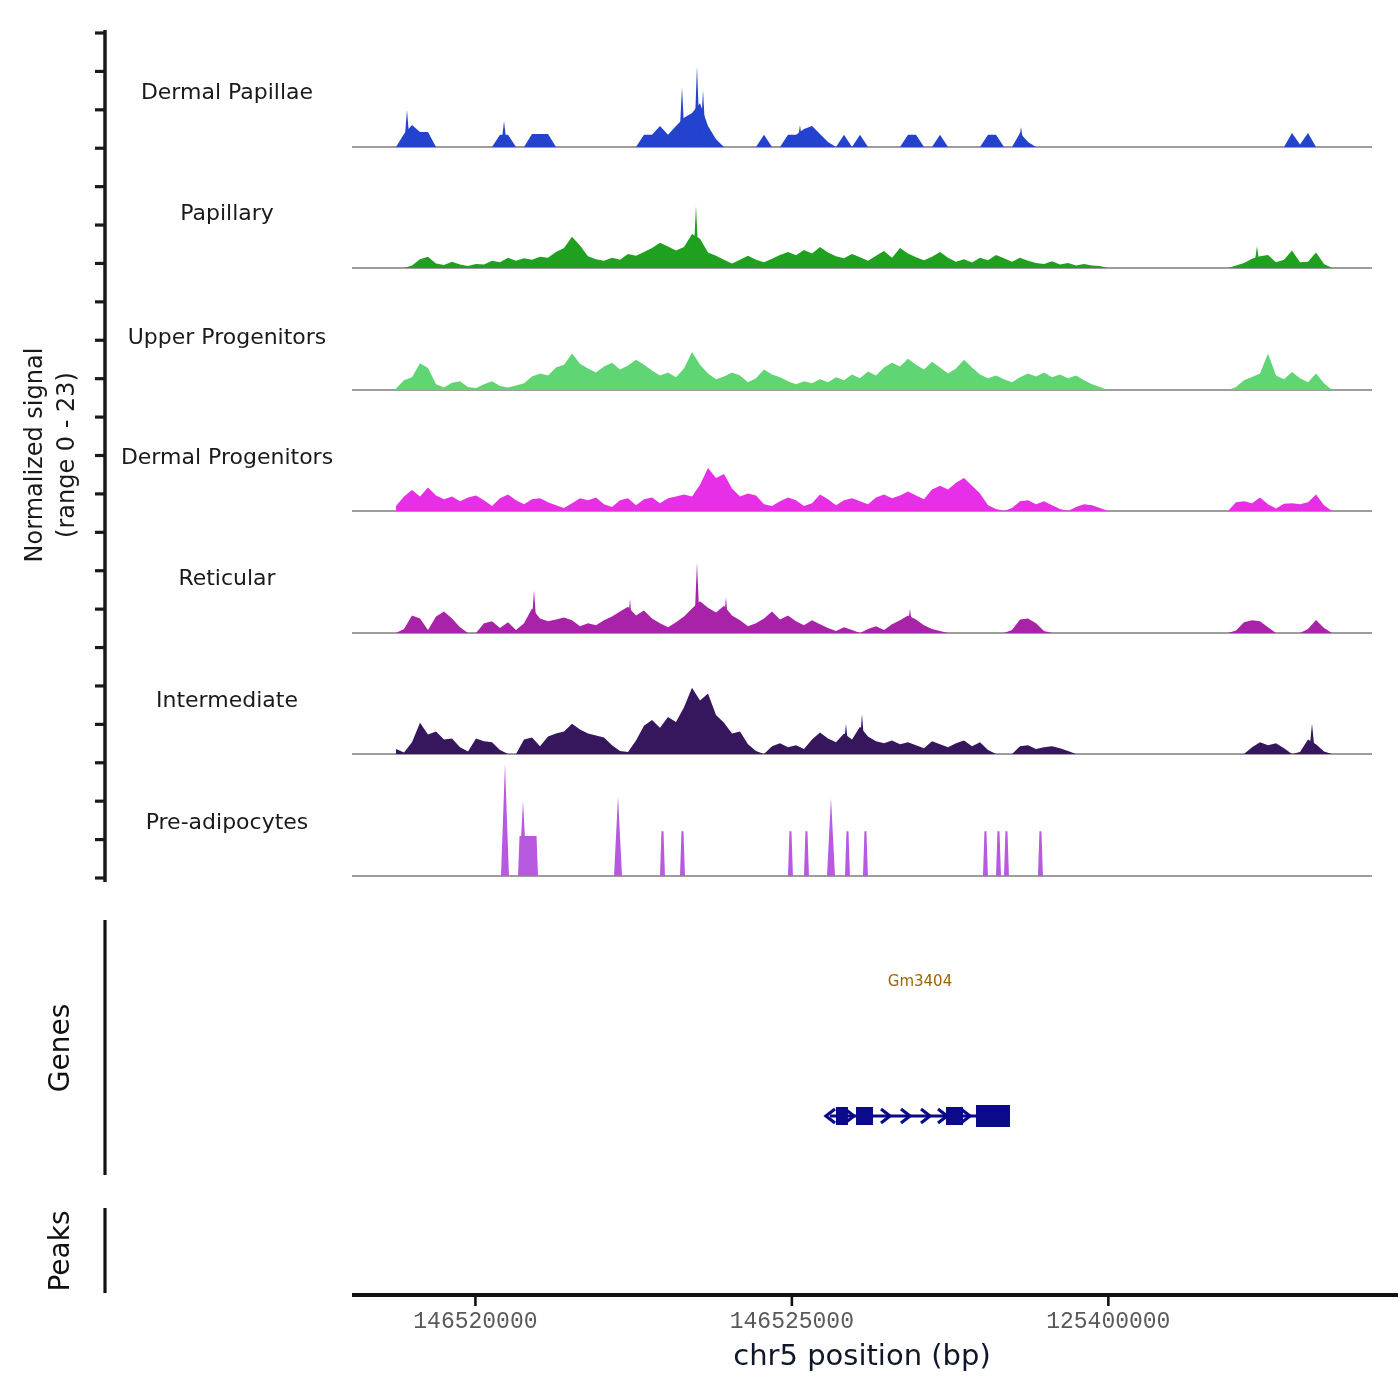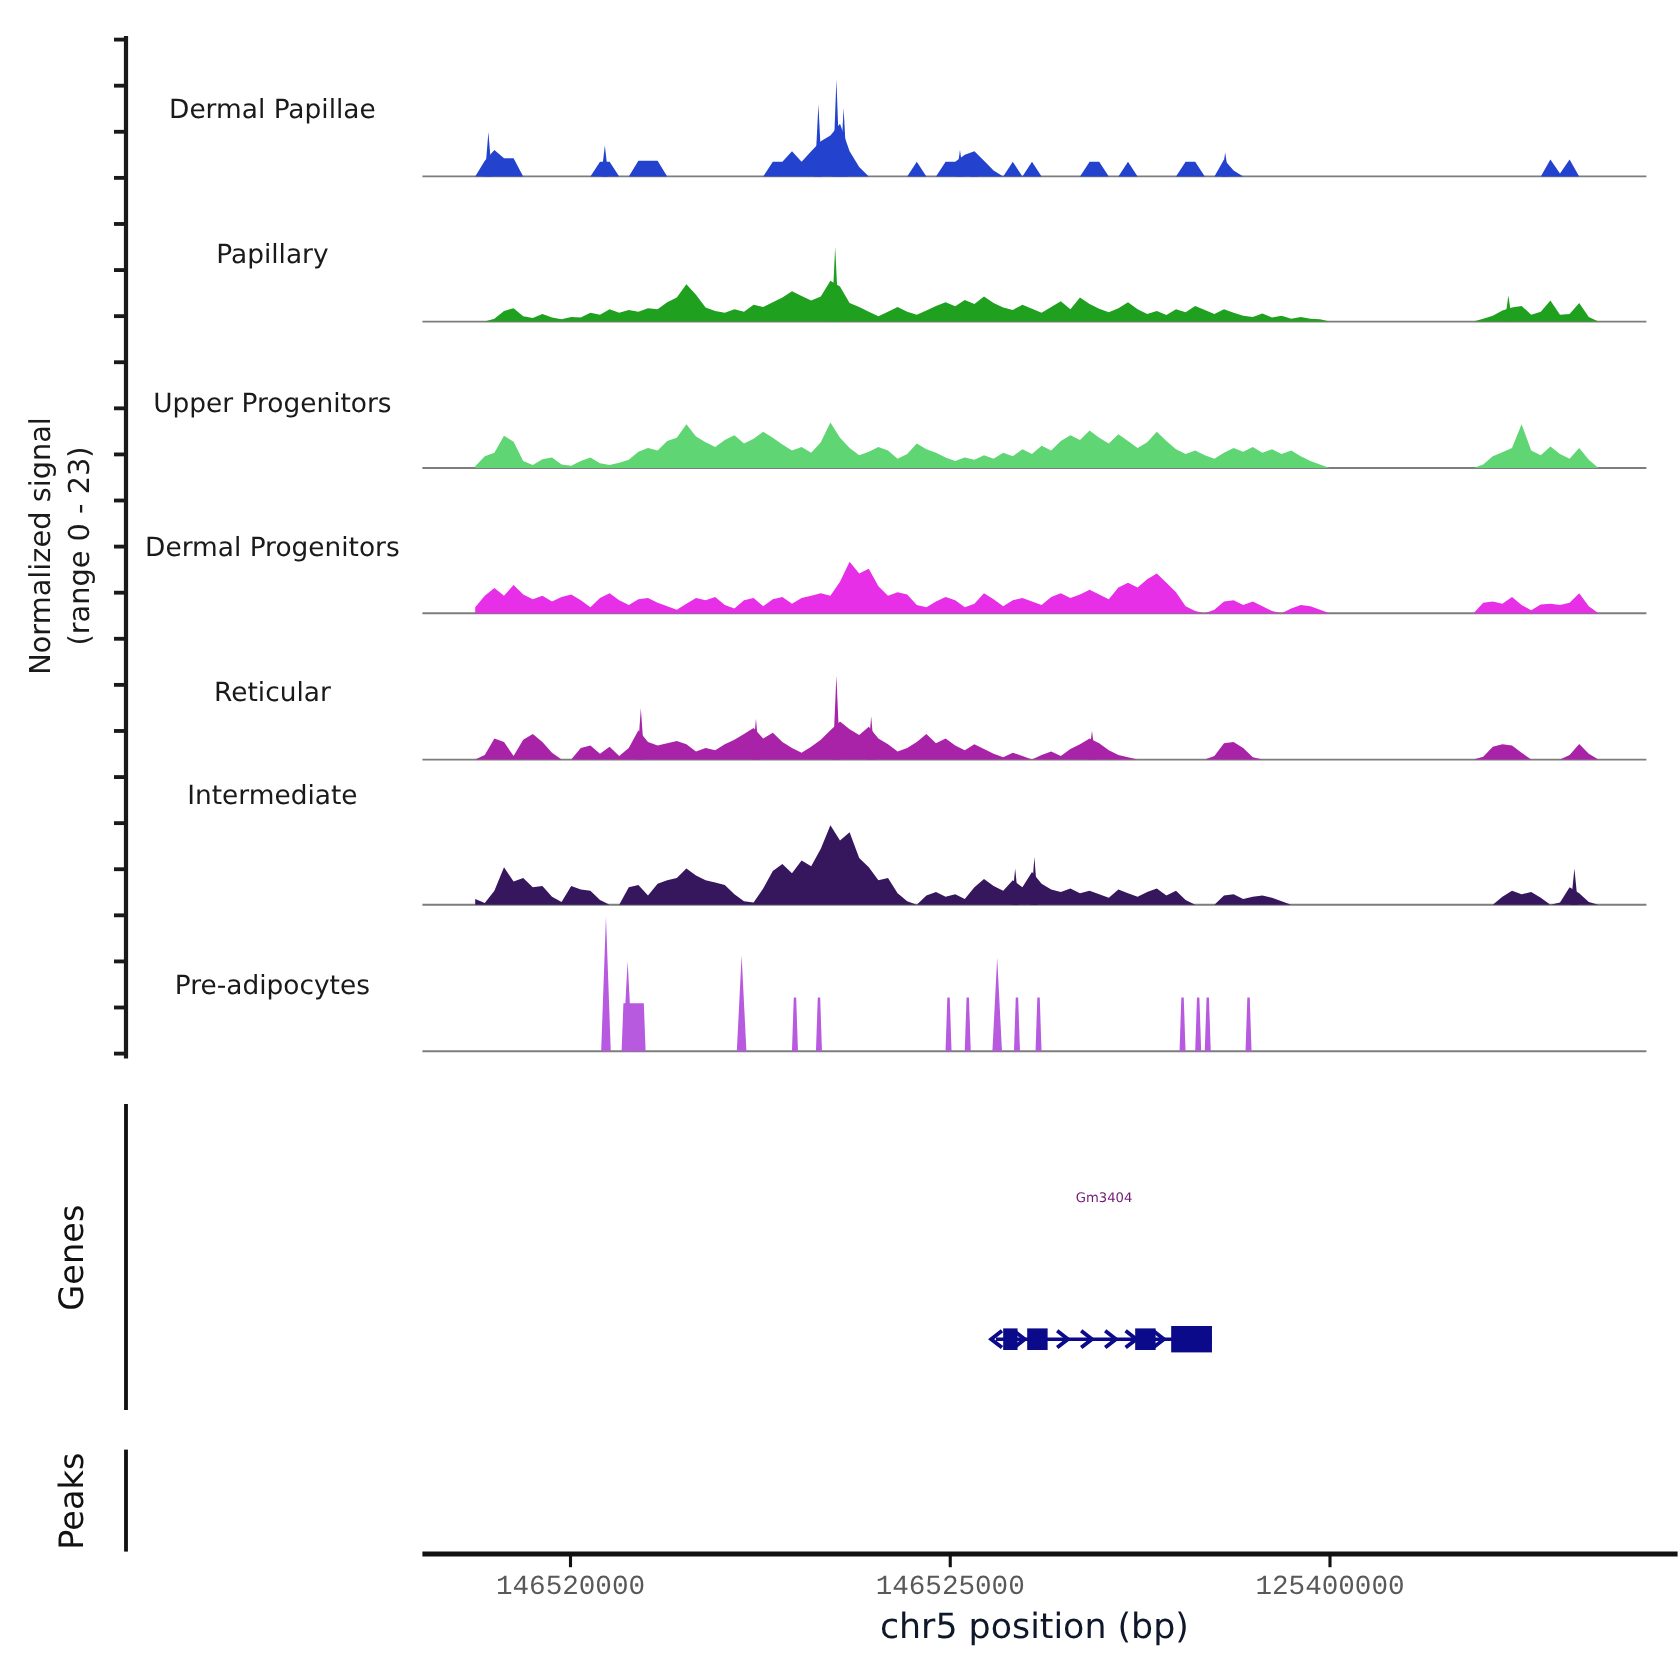--- a/index.html
+++ b/index.html
@@ -11,21 +11,21 @@
   .ylab{left:-160px;top:423px;width:420px;height:64px;text-align:center;
         font-size:24px;line-height:32px;color:#1a1a1a;}
   .seclab{left:-40px;width:200px;height:40px;text-align:center;font-size:28px;
         line-height:40px;color:#111111;}
   .genes-lab{top:1028px;}
   .peaks-lab{top:1231px;}
   .track-label{left:108px;width:238px;text-align:center;font-size:22px;
         line-height:32px;color:#1a1a1a;white-space:nowrap;}
   .xtick{top:1309px;width:220px;text-align:center;font-size:23px;color:#595959;font-family:Liberation Mono, monospace;}
   .xtitle{left:582px;top:1338px;width:560px;text-align:center;font-size:29px;color:#0f172a;}
-  .genename{left:845px;top:992px;width:150px;text-align:center;font-size:11px;color:#701a75;}
+  .genename{left:845px;top:972px;width:150px;text-align:center;font-size:15px;color:#a16207;}
 </style>
 </head>
 <body>
 
 <div class="fig">
   <svg id="chart-svg" width="1400" height="1400" viewBox="0 0 1400 1400">
       <line x1="352" y1="147" x2="1372" y2="147" stroke="#7d7d7d" stroke-width="1.6"></line>
       <line x1="352" y1="268" x2="1372" y2="268" stroke="#7d7d7d" stroke-width="1.6"></line>
       <line x1="352" y1="390" x2="1372" y2="390" stroke="#7d7d7d" stroke-width="1.6"></line>
       <line x1="352" y1="511" x2="1372" y2="511" stroke="#7d7d7d" stroke-width="1.6"></line>
@@ -126,21 +126,21 @@
   <div class="abs genename">Gm3404</div>
 
   <div class="abs xtitle">chr5 position (bp)</div>
 
   <div id="track-labels">
       <div class="abs track-label" style="top: 76px;">Dermal Papillae</div>
       <div class="abs track-label" style="top: 197px;">Papillary</div>
       <div class="abs track-label" style="top: 321px;">Upper Progenitors</div>
       <div class="abs track-label" style="top: 441px;">Dermal Progenitors</div>
       <div class="abs track-label" style="top: 562px;">Reticular</div>
-      <div class="abs track-label" style="top: 648px; text-align: center;">Intermediate</div>
+      <div class="abs track-label" style="top: 684px; text-align: center;">Intermediate</div>
       <div class="abs track-label" style="top: 806px;">Pre-adipocytes</div>
     </div>
   <div id="xtick-labels">
       <div class="abs xtick" style="left: 365.418px;">146520000</div>
       <div class="abs xtick" style="left: 681.873px;">146525000</div>
       <div class="abs xtick" style="left: 998.329px;">125400000</div>
     </div>
 </div>
 
 </body></html>

